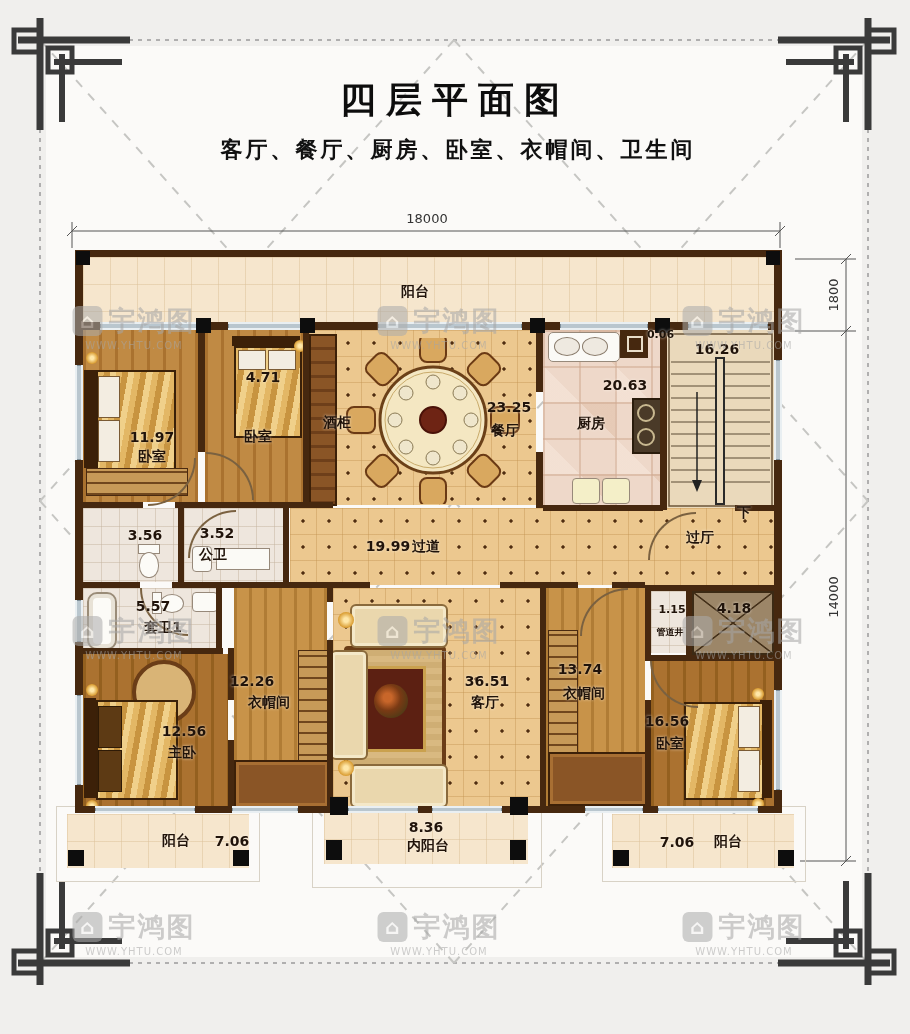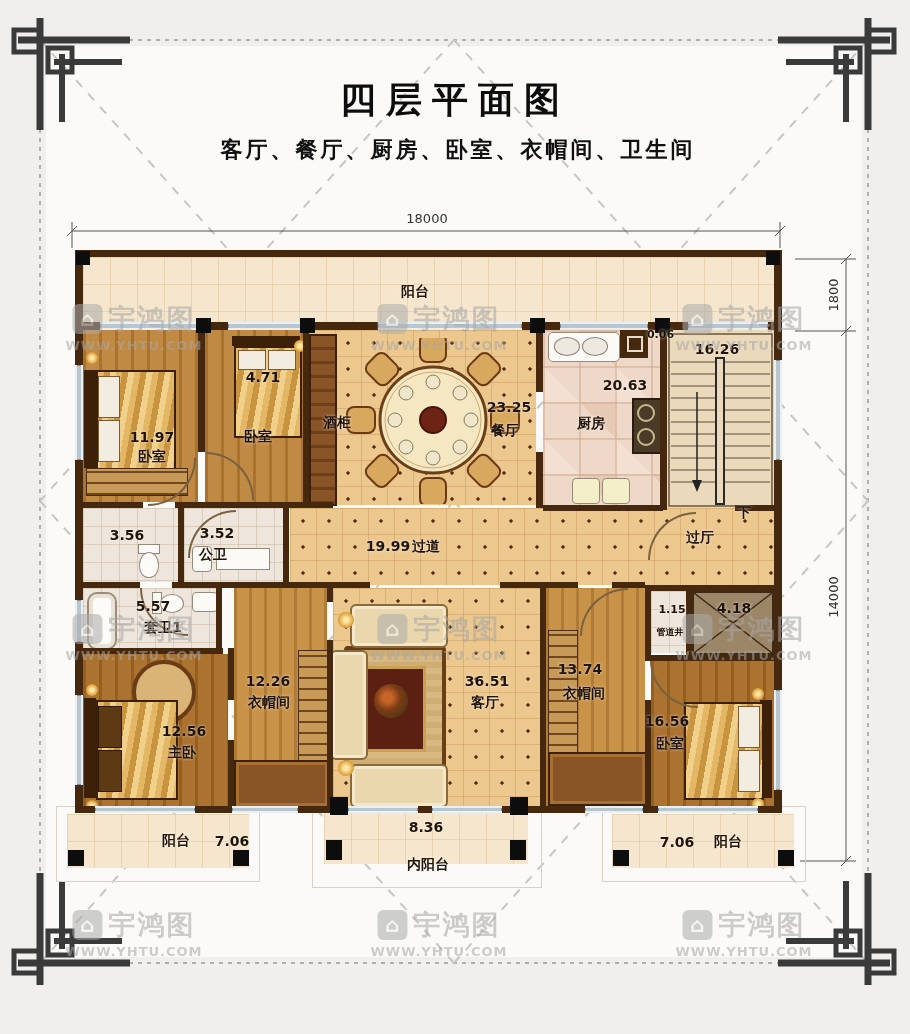--- a/index.html
+++ b/index.html
@@ -73,21 +73,21 @@
   .voidx{position:absolute;background:#9c8668;z-index:2;border:2px solid #3c2a14;
         background-image:linear-gradient(to top right,transparent 48.8%,#443019 49.6% 50.4%,transparent 51.2%),
           linear-gradient(to bottom right,transparent 48.8%,#443019 49.6% 50.4%,transparent 51.2%);}
   
   .wm{position:absolute;transform:translate(-50%,-50%);z-index:7;opacity:.55;color:#a6a6a6;
       text-align:center;pointer-events:none;}
   .wm-row{display:flex;align-items:center;justify-content:center;gap:6px;}
   .wm-logo{display:inline-flex;align-items:center;justify-content:center;width:30px;height:30px;
       background:#ababab;color:#f2f2f2;border-radius:6px;font-size:20px;font-weight:bold;}
   .wm-brand{font-size:27px;font-weight:bold;letter-spacing:2px;}
-  .wm-url{font-size:13px;font-weight:bold;letter-spacing:1px;margin-top:1px;}
+  .wm-url{font-size:10px;font-weight:normal;letter-spacing:1px;margin-top:1px;}
   svg.decor{position:absolute;left:0;top:0;z-index:0;}
   svg.over{position:absolute;z-index:3;}
 </style>
 </head>
 <body>
 
 <svg class="decor" width="910" height="1034" viewBox="0 0 910 1034">
   <rect x="46" y="46" width="816" height="911" fill="#fbfaf8"></rect>
   <g stroke="#9a9a9a" stroke-width="1.5" stroke-dasharray="4 5">
     <line x1="120" y1="40" x2="790" y2="40"></line>
@@ -358,45 +358,45 @@
 <div class="lbl" style="left:263px;top:377px;">4.71</div>
 <div class="lbl" style="left:258px;top:437px;">卧室</div>
 <div class="lbl" style="left:337px;top:423px;">酒柜</div>
 <div class="lbl" style="left:509px;top:407px;">23.25</div>
 <div class="lbl" style="left:505px;top:431px;">餐厅</div>
 <div class="lbl" style="left:625px;top:385px;">20.63</div>
 <div class="lbl" style="left:591px;top:424px;">厨房</div>
 <div class="lbl" style="left:717px;top:349px;">16.26</div>
 <div class="lbl" style="left:744px;top:513px;">下</div>
 <div class="lbl small" style="left:637px;top:334px;color:#1d1208;padding-left:47px;">0.06</div>
-<div class="lbl" style="left:127px;top:535px;">3.56</div>
+<div class="lbl" style="left:145px;top:535px;">3.56</div>
 <div class="lbl" style="left:217px;top:533px;">3.52</div>
 <div class="lbl" style="left:213px;top:555px;">公卫</div>
 <div class="lbl" style="left:388px;top:546px;">19.99</div>
 <div class="lbl" style="left:426px;top:547px;">过道</div>
 <div class="lbl" style="left:700px;top:538px;">过厅</div>
 <div class="lbl" style="left:153px;top:606px;">5.57</div>
 <div class="lbl" style="left:163px;top:628px;">套卫1</div>
 <div class="lbl" style="left:184px;top:731px;">12.56</div>
 <div class="lbl" style="left:182px;top:753px;">主卧</div>
-<div class="lbl" style="left:268px;top:681px;">12.26</div>
+<div class="lbl" style="left:252px;top:681px;">12.26</div>
 <div class="lbl" style="left:269px;top:703px;">衣帽间</div>
 <div class="lbl" style="left:487px;top:681px;">36.51</div>
 <div class="lbl" style="left:485px;top:703px;">客厅</div>
 <div class="lbl" style="left:580px;top:669px;">13.74</div>
 <div class="lbl" style="left:584px;top:694px;">衣帽间</div>
 <div class="lbl small" style="left:672px;top:609px;text-align:center;">1.15</div>
 <div class="lbl tiny" style="left:670px;top:632px;">管道井</div>
 <div class="lbl" style="left:734px;top:608px;">4.18</div>
 <div class="lbl" style="left:667px;top:721px;">16.56</div>
 <div class="lbl" style="left:670px;top:744px;">卧室</div>
 <div class="lbl" style="left:176px;top:841px;">阳台</div>
 <div class="lbl" style="left:232px;top:841px;">7.06</div>
 <div class="lbl" style="left:426px;top:827px;">8.36</div>
-<div class="lbl" style="left:428px;top:865px;">内阳台</div>
+<div class="lbl" style="left:428px;top:846px;">内阳台</div>
 <div class="lbl" style="left:677px;top:842px;">7.06</div>
 <div class="lbl" style="left:728px;top:842px;">阳台</div>
 
 <div id="wm-layer">
     <div class="wm" style="left: 134px; top: 327px;">
     <div class="wm-row">
       <span class="wm-logo">⌂</span>
       <span class="wm-brand">宇鸿图</span>
     </div>
     <div class="wm-url">WWW.YHTU.COM</div>

